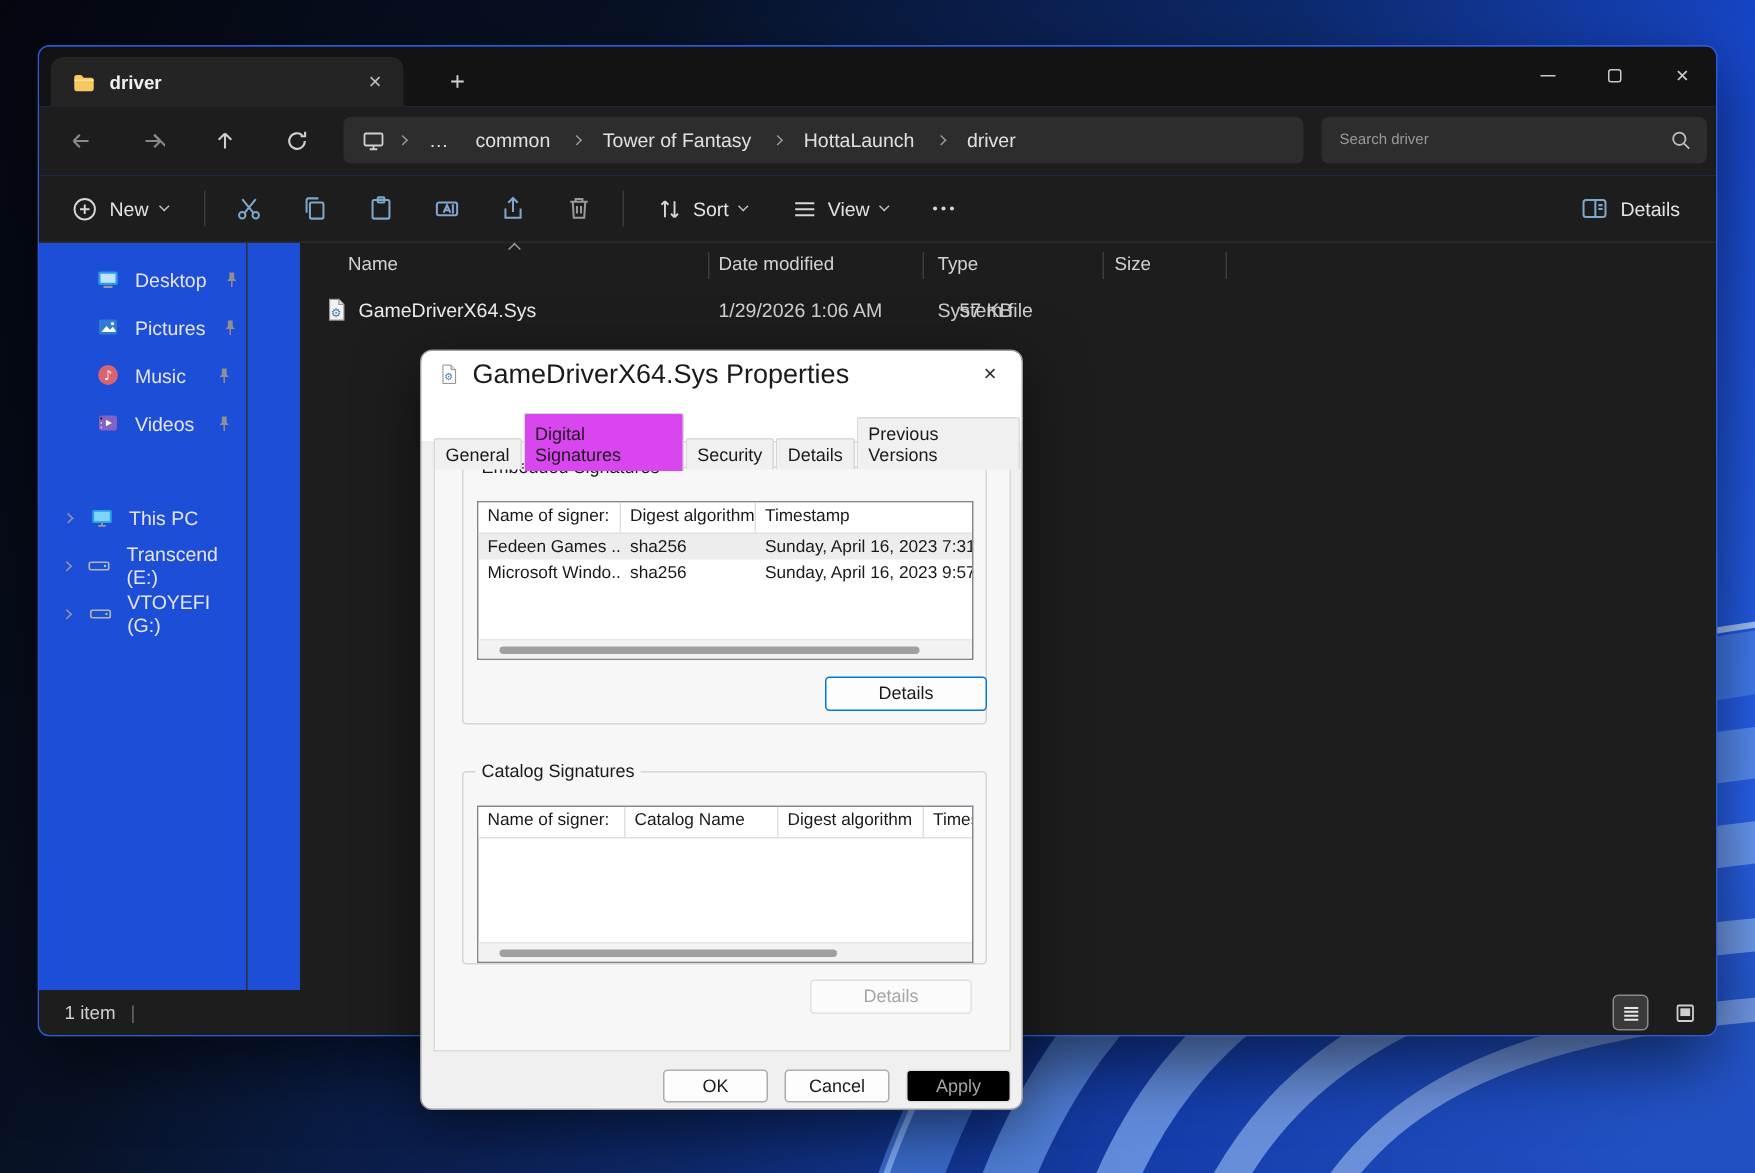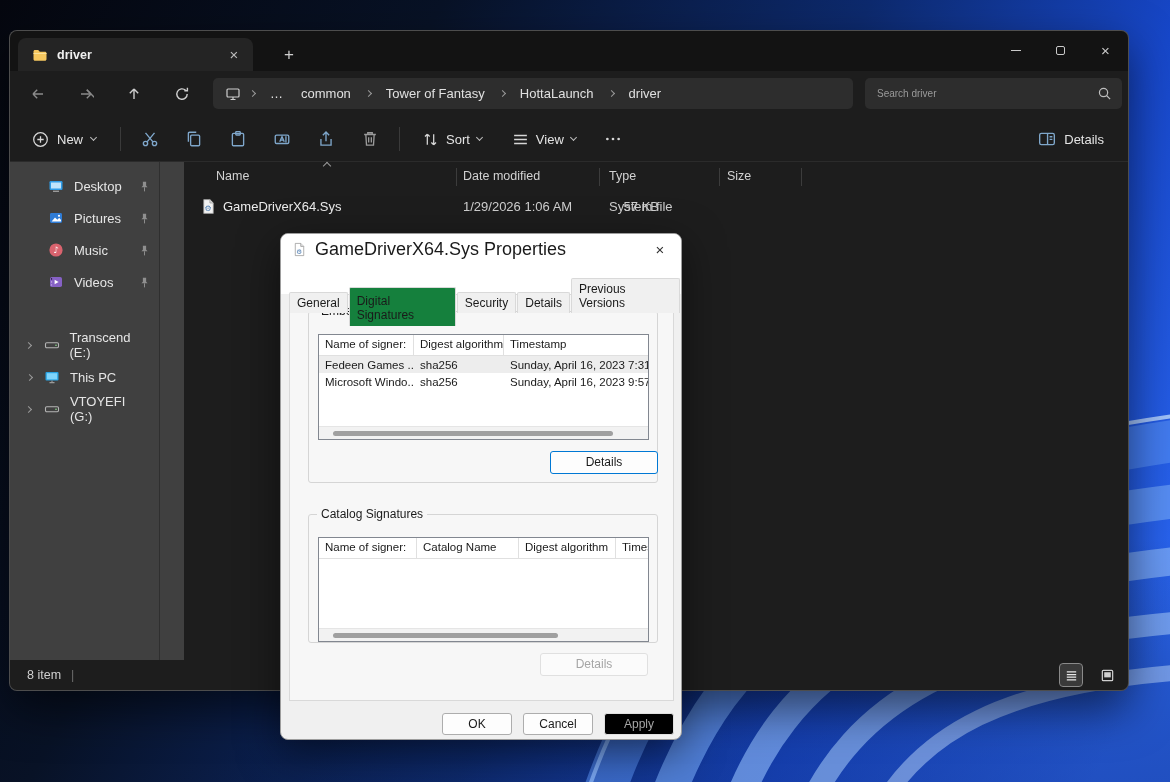--- a/index.html
+++ b/index.html
@@ -8,22 +8,22 @@
     font-family:"Liberation Sans", sans-serif;
     position:relative;
     background:linear-gradient(118deg,#05070f 0%,#081226 28%,#0d2a6e 55%,#1747c9 75%,#2b67f3 95%);
     color:#e8e8e8;
   }
   svg { display:block; }
   .wp { position:absolute; inset:0; width:100%; height:100%; }
 
   
   .explorer {
-    position:absolute; left:9px; top:30px; width:1120px; height:661px;
-    background:#404040; border-radius:8px;
+    position:absolute; left:25px; top:30px; width:1120px; height:661px;
+    background:#1d4ed8; border-radius:8px;
     border:1px solid rgba(255,255,255,.07);
     box-shadow:0 18px 46px rgba(0,0,0,.55);
     overflow:hidden;
   }
   .tabstrip { position:absolute; left:0; top:0; right:0; height:40px; background:#131313; }
   .tab {
     position:absolute; left:8px; top:7px; width:235px; height:33px;
     background:#242424; border-radius:8px 8px 0 0;
     display:flex; align-items:center; gap:9px; padding:0 8px 0 14px;
     font-size:13px; color:#f0f0f0;
@@ -64,21 +64,21 @@
   .tool-new { display:flex; align-items:center; gap:8px; padding:6px 10px; border-radius:4px; color:#e4e4e4; font-size:13px; }
   .tsep { width:1px; height:24px; background:#3a3a3a; }
   .tbtn { width:30px; height:30px; border-radius:4px; display:flex; align-items:center; justify-content:center; }
   .blueic { color:#7fa7cb; } .grayic { color:#9a9a9a; } .liteic { color:#d6d6d6; }
   .tool-dd { display:flex; align-items:center; gap:7px; padding:6px 8px; border-radius:4px; color:#e4e4e4; font-size:13px; }
   .chevD { width:5px; height:5px; border-right:1.3px solid #bdbdbd; border-bottom:1.3px solid #bdbdbd;
     transform:rotate(45deg); margin-top:-3px; }
   .tool-spacer { flex:1; }
   .tool-details { display:flex; align-items:center; gap:8px; color:#e4e4e4; font-size:13px; padding:6px 8px; border-radius:4px; }
 
-  .sidebar { position:absolute; left:0; top:131px; width:150px; bottom:30px; border-right:1px solid #2f2f2f; padding-top:8px; }
+  .sidebar { position:absolute; left:0; top:131px; width:139px; bottom:30px; border-right:1px solid #2f2f2f; padding-top:8px; }
   .srow { display:flex; align-items:center; height:32px; gap:10px; padding-right:8px; font-size:13px; color:#e5e5e5; border-radius:4px; }
   .srow.pinned { padding-left:38px; }
   .srow.drive { padding-left:14px; }
   .schev { width:10px; display:flex; justify-content:center; }
   .schev i { width:5px; height:5px; border-right:1.3px solid #9a9a9a; border-top:1.3px solid #9a9a9a; transform:rotate(45deg); display:block; }
   .sicon { width:16px; height:16px; flex:none; }
   .pin { margin-left:auto; color:#8f8f8f; }
   .sgap { height:31px; }
 
   .filearea { position:absolute; left:174px; top:131px; right:0; bottom:30px; background:#1d1d1d; }
@@ -110,21 +110,21 @@
     font-size:12px; color:#000; overflow:hidden;
   }
   .dlg-top { position:absolute; left:0; top:0; right:0; height:60px; background:#ffffff; }
   .dlg-titlebar { position:absolute; left:0; top:0; right:0; height:30px; display:flex; align-items:center; gap:8px; padding-left:11px; }
   .dlg-title { font-size:18px; color:#1a1a1a; }
   .dlg-close { margin-left:auto; width:42px; height:30px; display:flex; align-items:center; justify-content:center;
     color:#333; font-size:15px; border-top-right-radius:8px; }
   .dlg-tabs { position:absolute; left:8px; top:40px; display:flex; align-items:flex-end; z-index:2; }
   .dtab { background:#f0f0f0; border:1px solid #d9d9d9; border-bottom:none; padding:3px 7px 3px 7px;
     margin-right:1px; font-size:12px; color:#1a1a1a; border-radius:2px 2px 0 0; }
-  .dtab.active { background:#15803d; padding-top:6px; padding-bottom:4px; position:relative; top:13px; }
+  .dtab.active { background:#d946ef; padding-top:6px; padding-bottom:4px; position:relative; top:1px; }
   .dlg-page { position:absolute; left:8px; top:60px; width:385px; height:407px;
     background:#f7f7f7; border:1px solid #d9d9d9; }
   .group { position:absolute; border:1px solid #d5d5d5; border-radius:3px; }
   .group-label { position:absolute; top:-8px; left:8px; background:#f7f7f7; padding:0 4px; font-size:12px; color:#1a1a1a; }
   .g-embedded { left:18px; top:16px; width:350px; height:172px; }
   .g-catalog { left:18px; top:219px; width:350px; height:129px; }
   .lv { position:absolute; background:#fff; border:1px solid #828790; overflow:hidden; }
   .lv1 { left:9px; top:22px; width:331px; height:106px; }
   .lv2 { left:9px; top:22px; width:331px; height:105px; }
   .lvhead { display:flex; height:21px; border-bottom:1px solid #e0e0e0; background:#fff; }
@@ -400,39 +400,39 @@
         </span>
     </div>
 
     <div class="sgap"></div>
 
     <div class="srow drive">
       <span class="schev">
           <i></i>
         </span>
       <span class="sicon">
-        <svg viewBox="0 0 16 16" width="16" height="16" fill="none" stroke="#b5b5b5" stroke-width="1.1">
-            <rect x="1.5" y="5.8" width="13" height="5" rx="1.2"></rect>
-            <circle cx="12" cy="8.3" r=".8" fill="#8ee08e" stroke="none"></circle>
-          </svg>
-      </span>
-      <span>Transcend (E:)</span>
-    </div>
-    <div class="srow drive">
-      <span class="schev">
-          <i></i>
-        </span>
-      <span class="sicon">
         <svg viewBox="0 0 16 16" width="16" height="16">
             <rect x="1.5" y="3" width="13" height="8.6" rx="1" fill="#29a3e3"></rect>
             <rect x="2.8" y="4.2" width="10.4" height="6.2" fill="#7fd4fb"></rect>
             <path d="M8 11.6v1.6M5.5 13.6h5" stroke="#9a9a9a" stroke-width="1.1"></path>
           </svg>
       </span>
       <span>This PC</span>
+    </div>
+    <div class="srow drive">
+      <span class="schev">
+          <i></i>
+        </span>
+      <span class="sicon">
+        <svg viewBox="0 0 16 16" width="16" height="16" fill="none" stroke="#b5b5b5" stroke-width="1.1">
+            <rect x="1.5" y="5.8" width="13" height="5" rx="1.2"></rect>
+            <circle cx="12" cy="8.3" r=".8" fill="#8ee08e" stroke="none"></circle>
+          </svg>
+      </span>
+      <span>Transcend (E:)</span>
     </div>
     <div class="srow drive">
       <span class="schev">
           <i></i>
         </span>
       <span class="sicon">
         <svg viewBox="0 0 16 16" width="16" height="16" fill="none" stroke="#b5b5b5" stroke-width="1.1">
             <rect x="1.5" y="5.8" width="13" height="5" rx="1.2"></rect>
             <circle cx="12" cy="8.3" r=".8" fill="#8ee08e" stroke="none"></circle>
           </svg>
@@ -462,21 +462,21 @@
           </svg>
       </span>
       <span class="fc fc-name">GameDriverX64.Sys</span>
       <span class="fc fc-date">1/29/2026 1:06 AM</span>
       <span class="fc fc-type">System file</span>
       <span class="fc fc-size">57 KB</span>
     </div>
   </div>
 
   <div class="statusbar">
-    <span>8 item</span>
+    <span>1 item</span>
     <span class="status-divider">|</span>
     <span class="status-spacer"></span>
     <span class="viewtoggle active">
       <svg viewBox="0 0 16 16" width="15" height="15" fill="none" stroke="#e8e8e8" stroke-width="1.4">
           <path d="M3 4.2h10M3 7h10M3 9.8h10M3 12.6h10"></path>
         </svg>
     </span>
     <span class="viewtoggle">
       <svg viewBox="0 0 16 16" width="15" height="15" fill="none" stroke="#cfcfcf" stroke-width="1.3">
           <rect x="2.5" y="2.5" width="11" height="11" rx="1"></rect>

